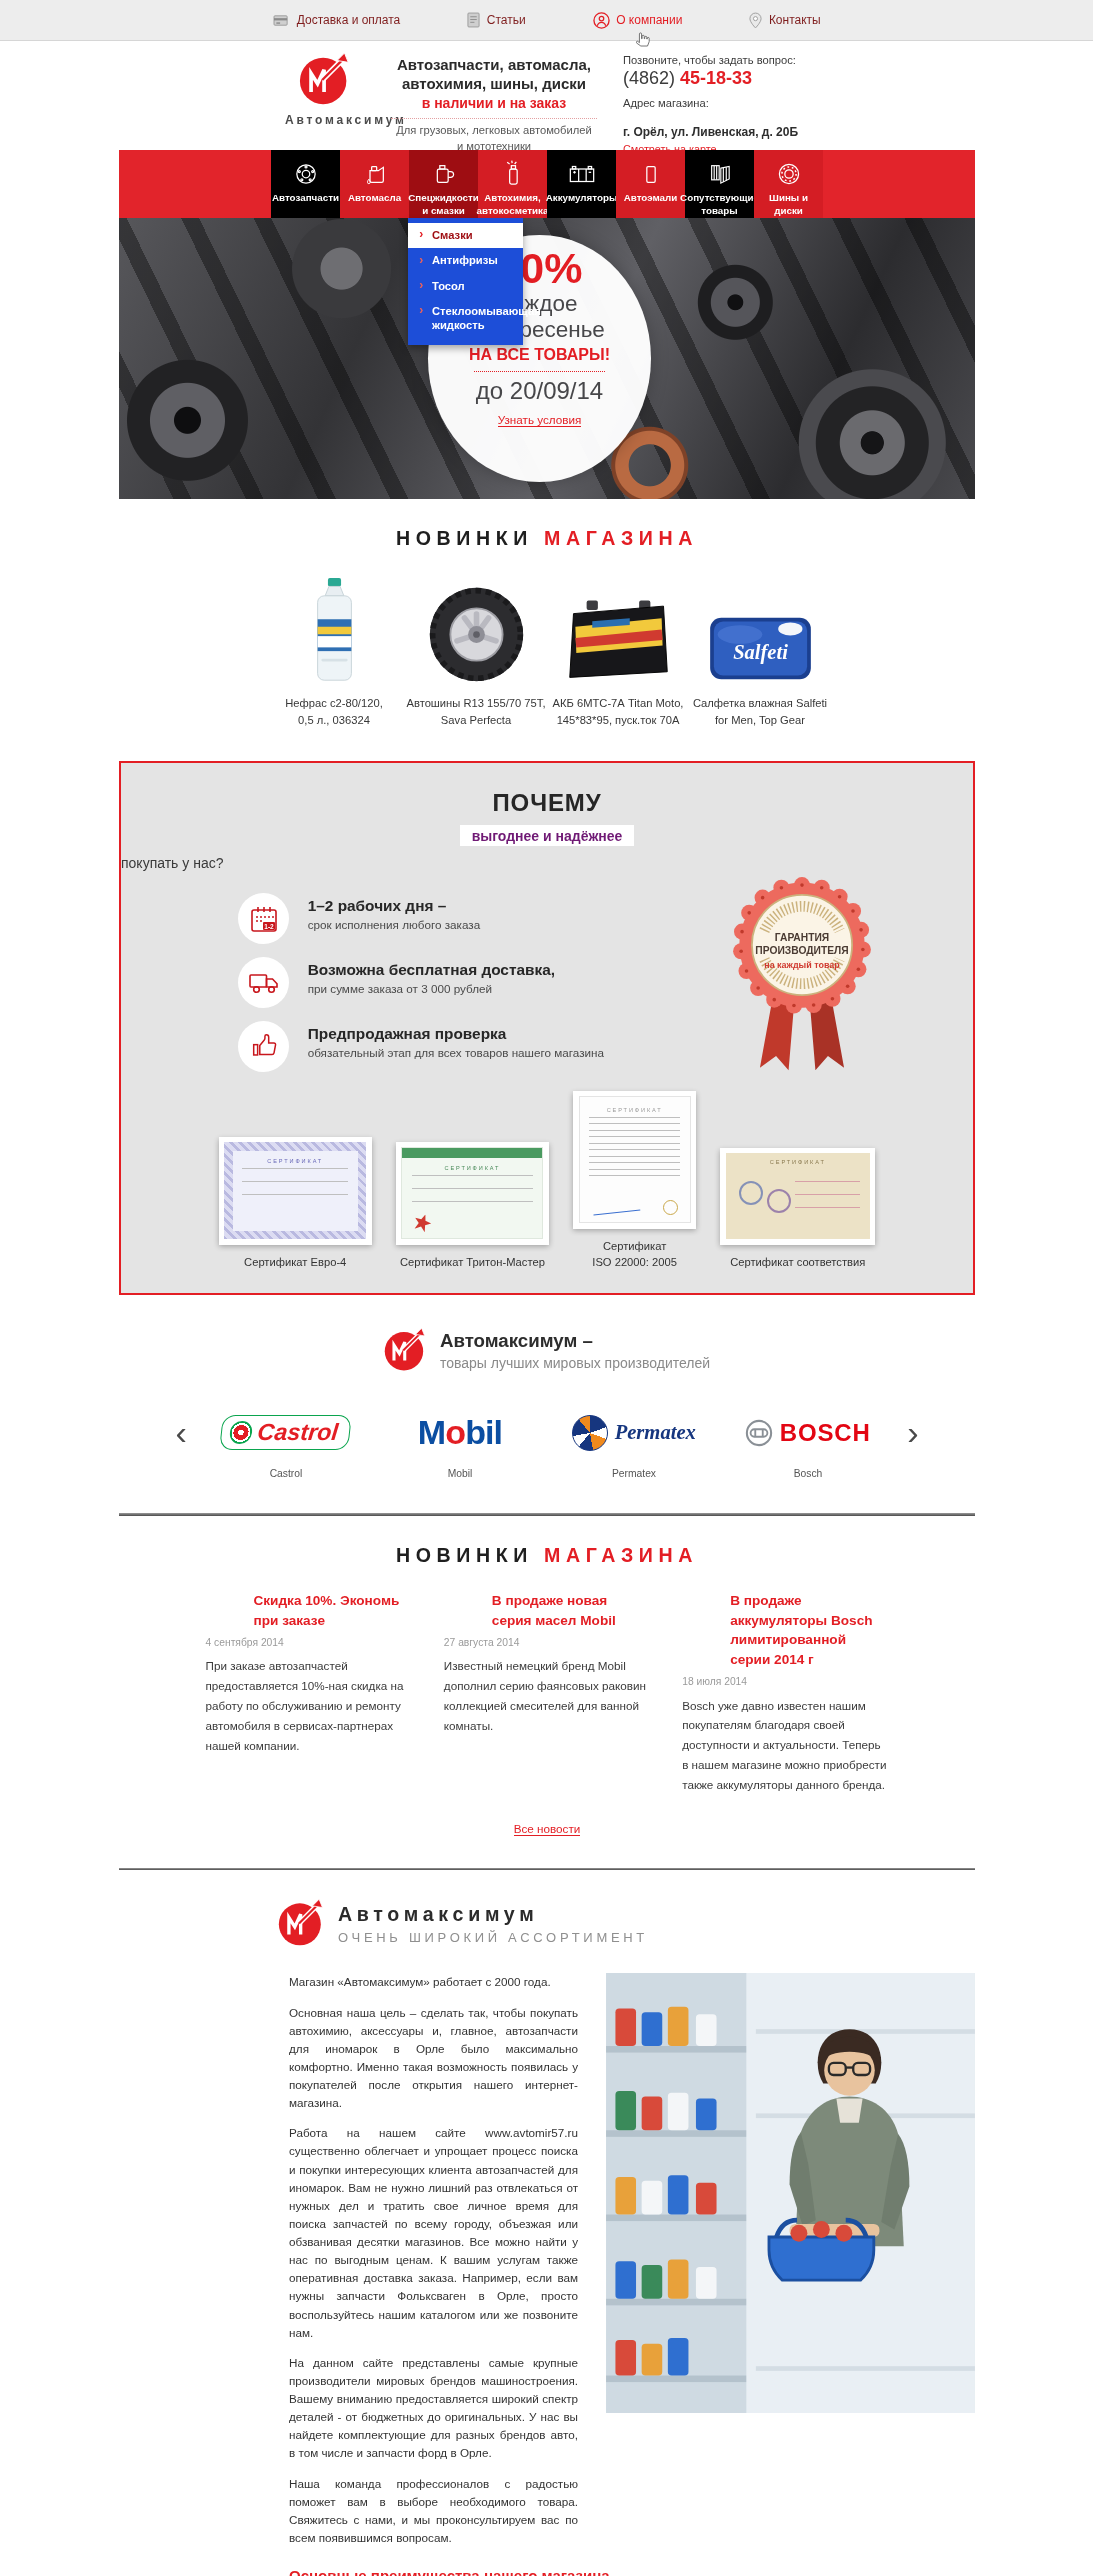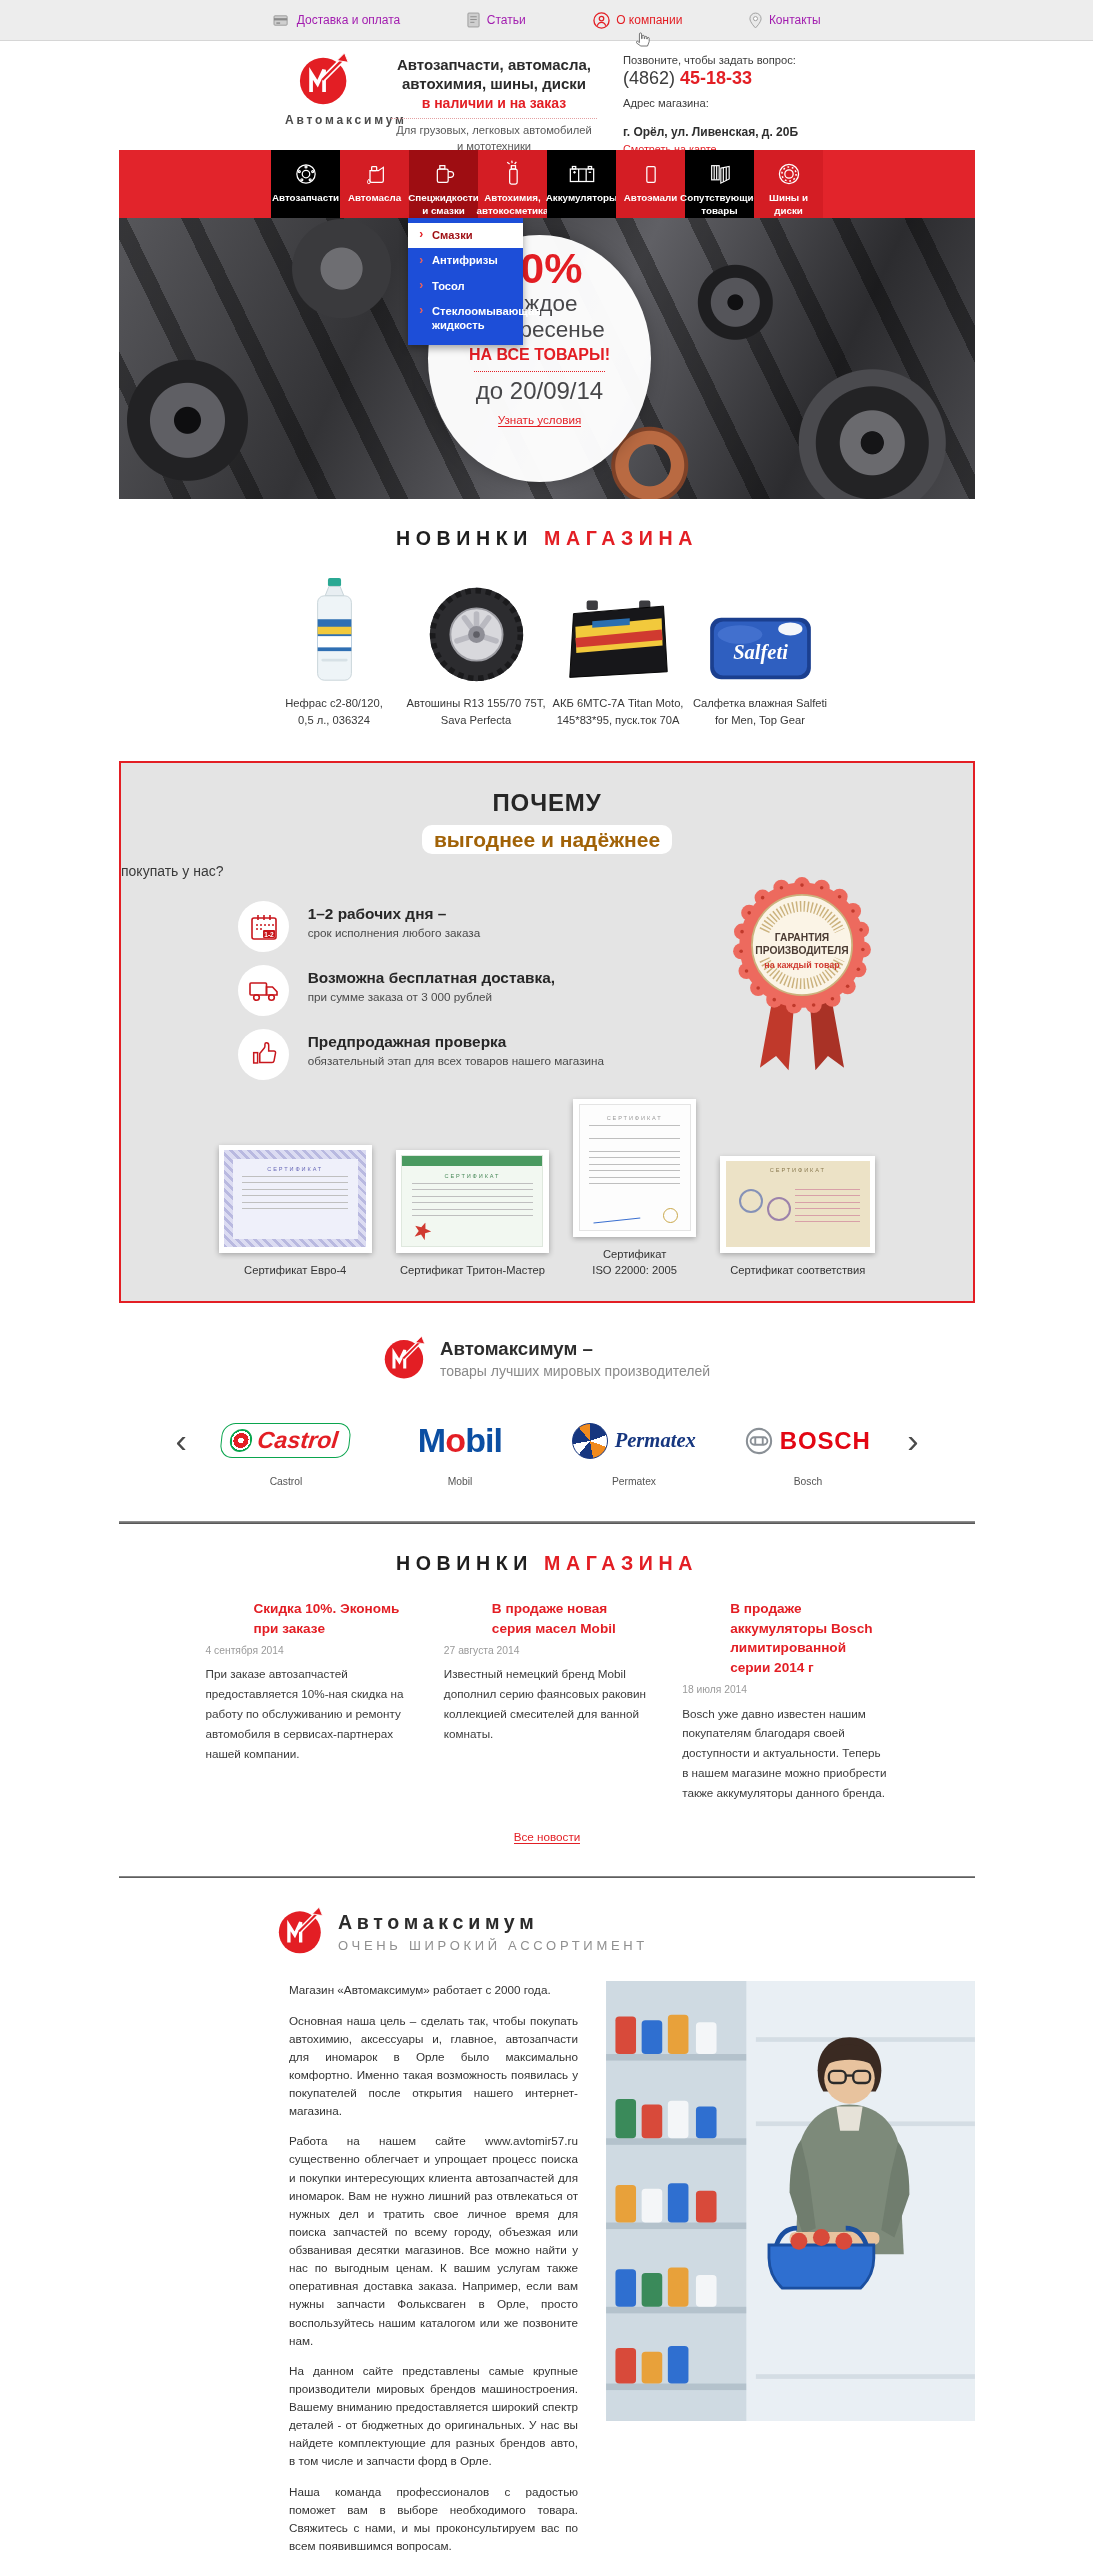--- a/index.html
+++ b/index.html
@@ -3,21 +3,21 @@
 <meta charset="utf-8">
 <style>
   * { margin:0; padding:0; box-sizing:border-box; }
   body { width:1094px; background:#fff; font-family:"Liberation Sans", sans-serif; color:#333; }
   a { text-decoration:none; color:inherit; }
   .clickable { cursor:pointer; }
 
   
   .topbar { height:41px; background:#ededed; border-bottom:0.9px solid #d6d6d6; }
   .topbar-inner { width:856px; margin:0 auto; height:100%; display:flex; justify-content:center; align-items:center; gap:67px; }
-  .tb-item { display:flex; align-items:center; gap:6.5px; font-size:12px; color:#a21caf; position:relative; }
+  .tb-item { display:flex; align-items:center; gap:6.5px; font-size:12px; color:#7f1d1d; position:relative; }
   .tb-item.active { color:#e31e24; }
   .tb-ic { display:inline-flex; }
   .cursor-hand { position:absolute; left:43px; top:18.7px; z-index:5; }
 
   
   .header { height:109px; background:#fff; }
   .header-inner { width:524px; margin:0 auto; display:flex; padding-top:11.2px; gap:24px; }
   .logo-block { width:80px; text-align:center; }
   .logo-text { font-size:12px; font-weight:bold; letter-spacing:2.8px; color:#4b4b4b; margin-top:1.9px; white-space:nowrap; }
   .title-block { width:211px; text-align:center; padding-top:3.7px; }
@@ -79,21 +79,21 @@
   .products { padding:28px 0 32px; }
   .prod-row { display:flex; justify-content:center; margin-top:22.5px; }
   .product { width:142px; text-align:center; }
   .prod-img { height:110px; display:flex; align-items:flex-end; justify-content:center; }
   .prod-name { font-size:11.2px; color:#383838; line-height:1.55; margin-top:12px; }
 
   
   .why-box { border:2.8px solid #e31e24; background:#e4e4e4; padding:26px 0 22.5px; position:relative; }
   .why-title { text-align:center; font-size:24px; font-weight:bold; color:#262626; letter-spacing:0.9px; }
   .why-sub { text-align:center; margin-top:7.5px; }
-  .why-sub span { display:inline-block; background:#fff; padding:2.8px 12px; font-size:21px; font-weight:bold; color:#a16207;border-radius:10px; }
+  .why-sub span { display:inline-block; background:#fff; padding:2.8px 12px; font-size:14px; font-weight:bold; color:#701a75; }
   .why-sub2 { font-size:14px; color:#3a3a3a; margin-top:8.4px; }
   .benefits { width:449px; margin:22.5px 0 0 117px; }
   .benefit { display:flex; gap:18.7px; margin-bottom:13px; align-items:flex-start; }
   .benefit-ic { width:51px; height:51px; min-width:51px; border-radius:50%; background:#fff; display:flex; align-items:center; justify-content:center; }
   .benefit-title { font-size:15.4px; font-weight:bold; color:#272727; padding-top:3.7px; }
   .benefit-desc { font-size:11.7px; color:#4a4a4a; margin-top:2.8px; }
   .badge { position:absolute; right:86px; top:92px; }
   .certs { display:flex; justify-content:center; align-items:flex-end; gap:24px; margin-top:18.7px; }
   .cert { text-align:center; }
   .cert-card { background:#fff; padding:5.6px; box-shadow:0 1.9px 5.6px rgba(0,0,0,.3); display:inline-block; }

